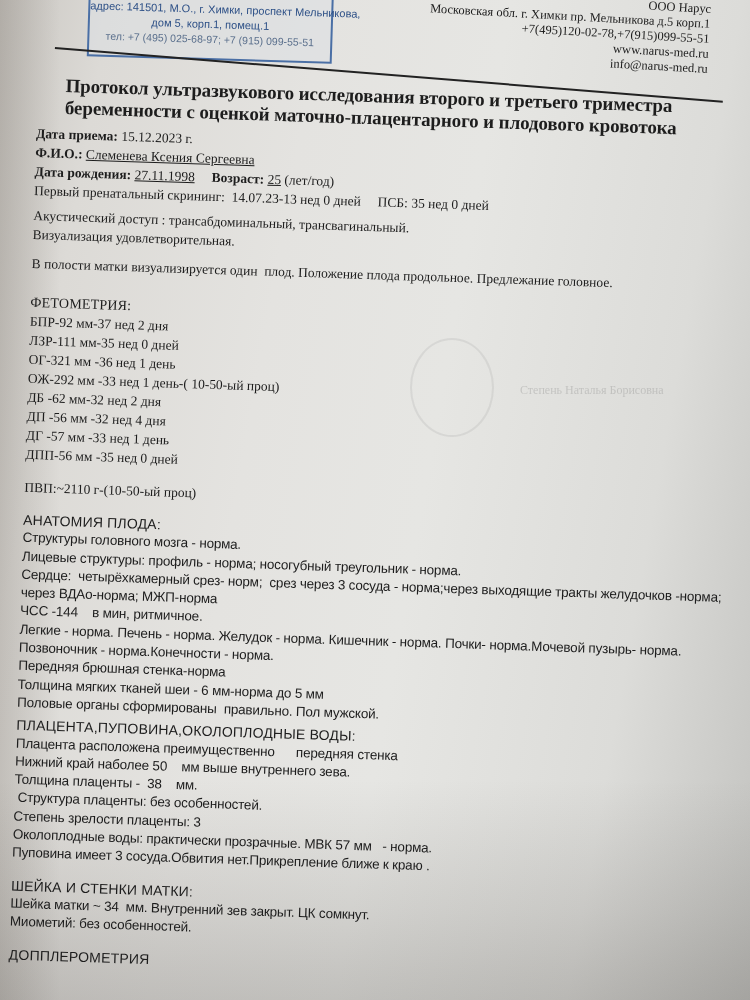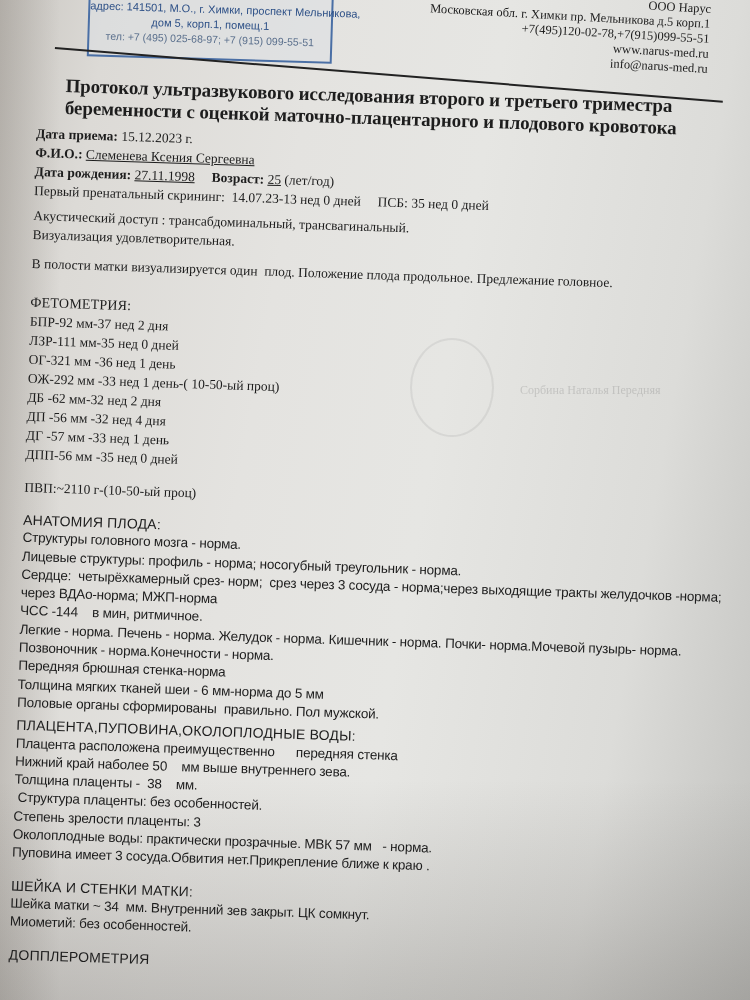--- a/index.html
+++ b/index.html
@@ -174,21 +174,21 @@
     <span class="addr-line first">ООО Нарус</span>
     <span class="addr-line">Московская обл. г. Химки пр. Мельникова д.5 корп.1</span>
     <span class="addr-line">+7(495)120-02-78,+7(915)099-55-51</span>
     <span class="addr-line">www.narus-med.ru</span>
     <span class="addr-line">info@narus-med.ru</span>
   </div>
 
   <div class="header-rule"></div>
 
   <div class="faint-stamp"></div>
-  <div class="faint-sign">Сорбина Наталья Передняя</div>
+  <div class="faint-sign">Степень Наталья Борисовна</div>
 
   <div class="content">
     <div class="title">
       <span>Протокол ультразвукового исследования второго и третьего триместра</span>
       <span>беременности с оценкой маточно-плацентарного и плодового кровотока</span>
     </div>
     <div class="gap6"></div>
 
     <div class="meta-line">
       <b>Дата приема:</b>

